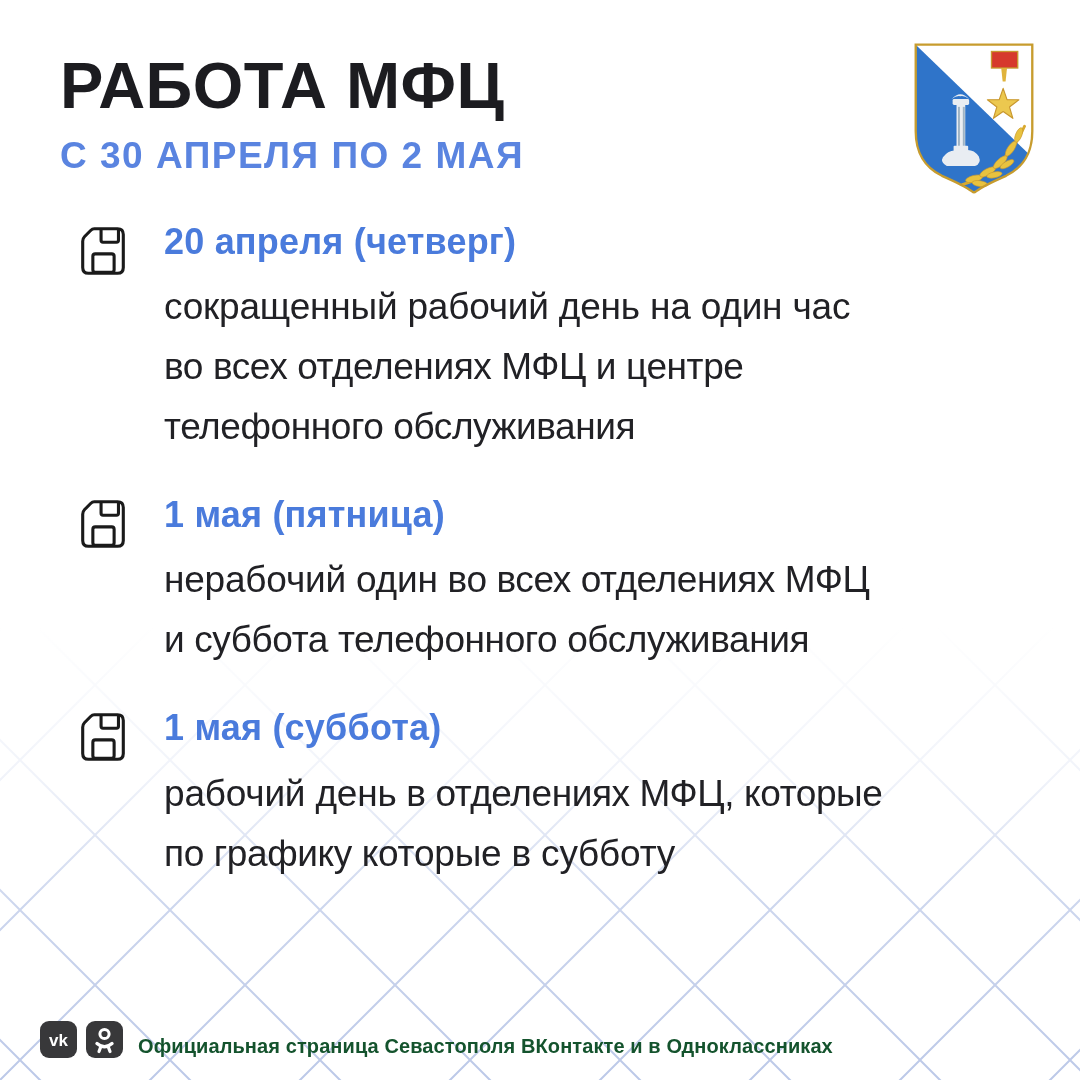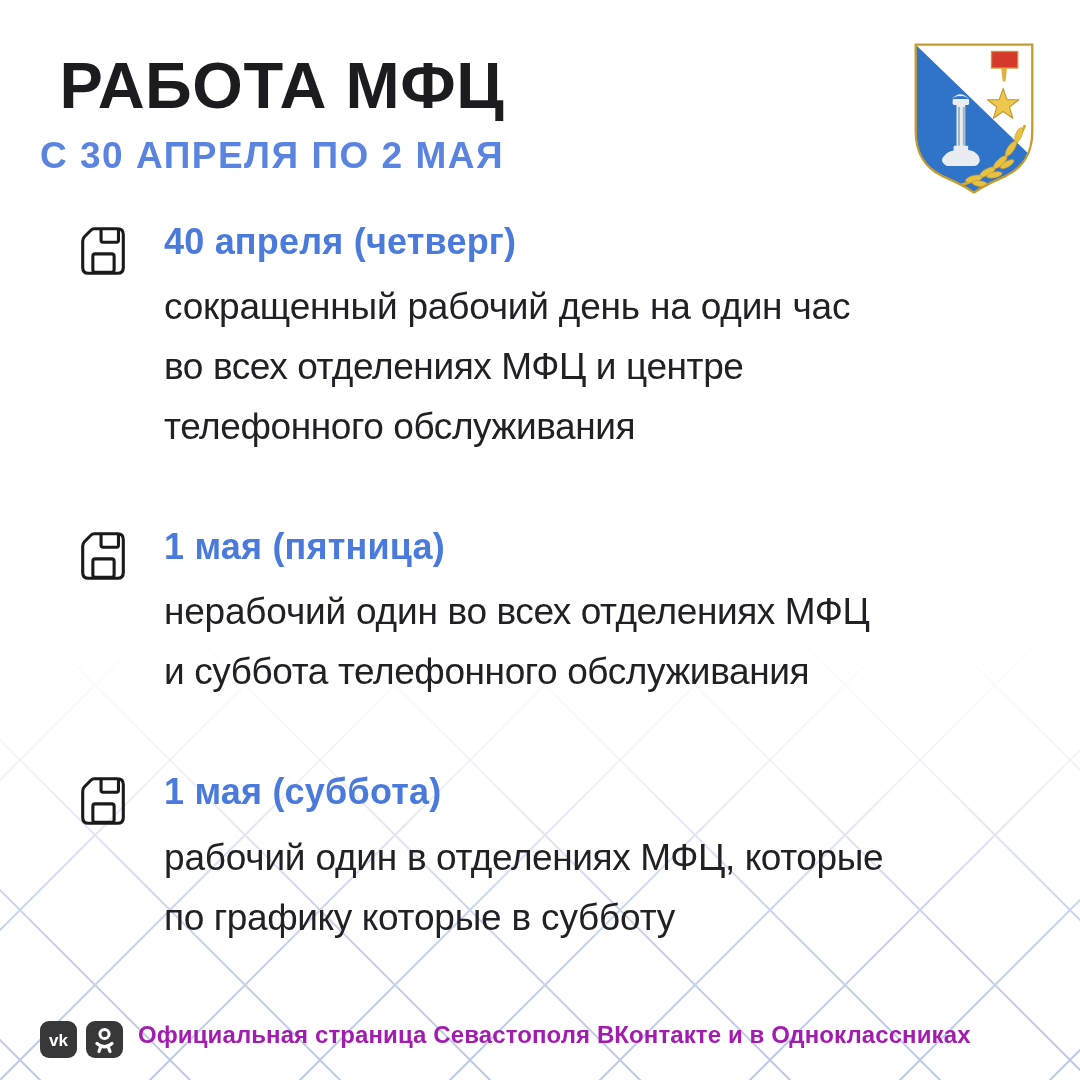--- a/index.html
+++ b/index.html
@@ -8,21 +8,21 @@
     width:1080px;height:1080px;
     background:#ffffff;
     overflow:hidden;
     font-family:"Liberation Sans", sans-serif;
     color:#212125;
   }
   
   .grid-bg{position:absolute;left:0;top:0;width:1080px;height:1080px;}
 
   
-  .header{position:absolute;left:40px;top:52px;text-align:right;}
+  .header{position:absolute;left:60px;top:52px;}
   .title{
     margin:0;
     font-size:65px;
     font-weight:700;
     letter-spacing:0.5px;
     color:#1c1c20;
     line-height:1.05;
   }
   .subtitle{
     margin:16px 0 0 0;
@@ -30,21 +30,21 @@
     font-weight:700;
     letter-spacing:1.5px;
     color:#5a84e0;
     line-height:1.1;
   }
   .crest{position:absolute;right:38px;top:38px;width:136px;height:162px;}
 
   
   .items{position:absolute;left:74px;top:220px;right:36px;}
   .item{display:flex;align-items:flex-start;}
-  .item + .item{margin-top:68px;}
+  .item + .item{margin-top:36px;}
   .item-icon{flex:0 0 90px;padding-top:2px;}
   .item-content{flex:1;}
   .item-heading{
     margin:0 0 14px 0;
     font-size:36px;
     font-weight:700;
     color:#4a7bdc;
     letter-spacing:0.2px;
     line-height:1.2;
   }
@@ -55,28 +55,28 @@
     letter-spacing:-0.4px;
     white-space:pre-line;
     color:#212125;
     font-weight:400;
   }
   .seg-b{font-weight:400;letter-spacing:-0.2px;}
 
   
   .footer{
     position:absolute;left:40px;bottom:22px;
-    display:flex;align-items:flex-start;gap:9px;
+    display:flex;align-items:flex-end;gap:9px;
   }
   .soc-badge{width:37px;height:37px;display:block;}
   .footer-caption{
     margin-left:6px;
-    font-size:24px;
+    font-size:20px;
     font-weight:600;
-    color:#a21caf;
+    color:#14532d;
     letter-spacing:0.1px;
   }
 </style>
 </head>
 <body>
 
 <div class="poster">
 
   <svg class="grid-bg" width="1080" height="1080" viewBox="0 0 1080 1080" aria-hidden="true">
     <defs>
@@ -150,21 +150,21 @@
 
     <div class="item">
       <span class="item-icon">
         <svg width="58" height="58" viewBox="0 0 60 60" fill="none">
           <path d="M21 7 H45 Q51 7 51 13 V47 Q51 53 45 53 H15 Q9 53 9 47 V20 Q9 17 11 15 L17.2 8.8 Q19 7 21 7 Z" stroke="#1a1a1a" stroke-width="3.2" stroke-linejoin="round"></path>
           <path d="M28 8 V19 Q28 21 30 21 H44 Q46 21 46 19 V8" stroke="#1a1a1a" stroke-width="3.2" stroke-linejoin="round"></path>
           <rect x="19.5" y="33" width="22" height="19" rx="2.5" stroke="#1a1a1a" stroke-width="3.2"></rect>
         </svg>
       </span>
       <div class="item-content">
-        <h3 class="item-heading">40 апреля (четверг)</h3>
+        <h3 class="item-heading">20 апреля (четверг)</h3>
         <p class="item-body"><span class="seg-b">сокращенный рабочий день на один час</span><span>
 во всех отделениях МФЦ и центре
 телефонного обслуживания</span></p>
       </div>
     </div>
 
     <div class="item">
       <span class="item-icon">
         <svg width="58" height="58" viewBox="0 0 60 60" fill="none">
           <path d="M21 7 H45 Q51 7 51 13 V47 Q51 53 45 53 H15 Q9 53 9 47 V20 Q9 17 11 15 L17.2 8.8 Q19 7 21 7 Z" stroke="#1a1a1a" stroke-width="3.2" stroke-linejoin="round"></path>
@@ -182,21 +182,21 @@
     <div class="item">
       <span class="item-icon">
         <svg width="58" height="58" viewBox="0 0 60 60" fill="none">
           <path d="M21 7 H45 Q51 7 51 13 V47 Q51 53 45 53 H15 Q9 53 9 47 V20 Q9 17 11 15 L17.2 8.8 Q19 7 21 7 Z" stroke="#1a1a1a" stroke-width="3.2" stroke-linejoin="round"></path>
           <path d="M28 8 V19 Q28 21 30 21 H44 Q46 21 46 19 V8" stroke="#1a1a1a" stroke-width="3.2" stroke-linejoin="round"></path>
           <rect x="19.5" y="33" width="22" height="19" rx="2.5" stroke="#1a1a1a" stroke-width="3.2"></rect>
         </svg>
       </span>
       <div class="item-content">
         <h3 class="item-heading">1 мая (суббота)</h3>
-        <p class="item-body"><span class="seg-b">рабочий один</span><span> в отделениях МФЦ, которые
+        <p class="item-body"><span class="seg-b">рабочий день</span><span> в отделениях МФЦ, которые
 по графику </span><span class="seg-b">которые в субботу</span></p>
       </div>
     </div>
 
   </div>
 
   <div class="footer">
     <span class="soc-badge">
       <svg width="37" height="37" viewBox="0 0 37 37">
         <rect x="0" y="0" width="37" height="37" rx="9" fill="#38383a"></rect>

